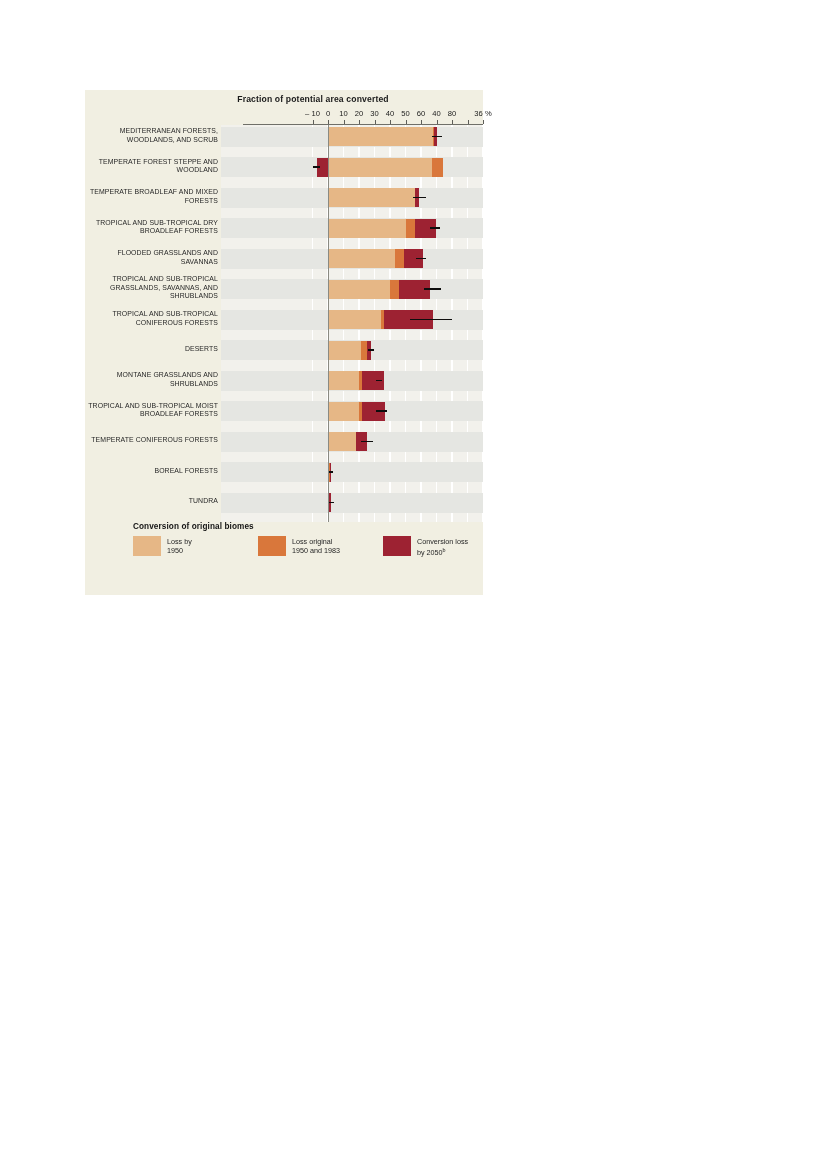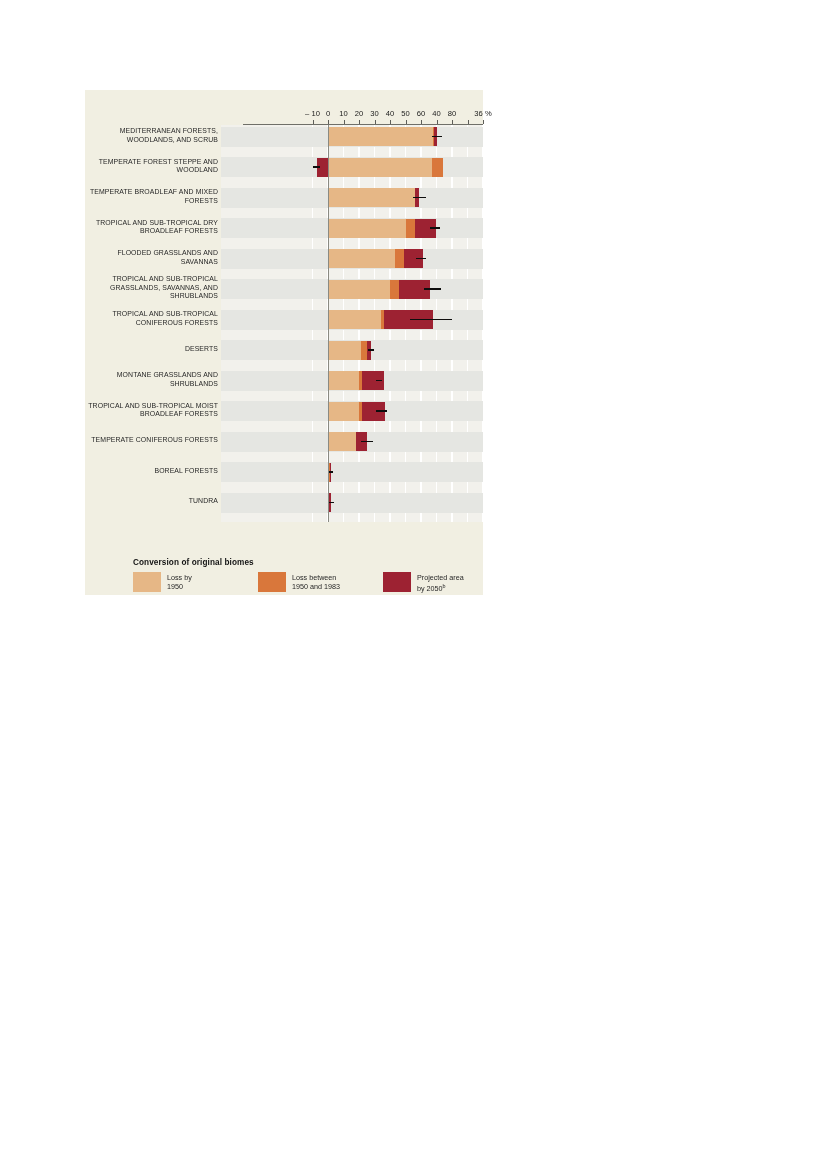--- a/index.html
+++ b/index.html
@@ -49,35 +49,36 @@
 
   
   #cats{position:absolute;left:0px;top:34.5px;width:133px;height:397px;}
   .cat{
     position:absolute;right:0;width:133px;text-align:right;
     font-size:6.9px;line-height:8.4px;color:#262626;
     letter-spacing:.1px;
   }
 
   
-  #legend{position:absolute;left:48px;top:468px;width:340px;}
+  #legend{position:absolute;left:48px;top:432px;width:340px;}
   .legend-title{font-size:8.2px;font-weight:bold;color:#141414;margin-bottom:5px;letter-spacing:.1px;}
   .legend-items{display:flex;}
   .legend-item{display:flex;align-items:flex-start;}
   .legend-item:nth-child(1){width:125px;}
   .legend-item:nth-child(2){width:125px;}
   .swatch{width:28px;height:20px;flex:none;}
   .legend-text{font-size:7.2px;line-height:9.2px;color:#262626;margin-left:6px;padding-top:.5px;}
   .legend-text sup{font-size:5.4px;}
 </style>
 </head>
 <body>
 
 <div id="figure">
 
+  <div class="chart-title">Fraction of potential area converted</div>
 
   <div id="axis">
       <div class="tl" style="left: 69.5px;">– 10</div>
       <div class="tick" style="left: 69.5px;"></div>
       <div class="tl" style="left: 85px;">0</div>
       <div class="tick" style="left: 85px;"></div>
       <div class="tl" style="left: 100.5px; text-align: center;">10</div>
       <div class="tick" style="left: 100.5px;"></div>
       <div class="tl" style="left: 116px;">20</div>
       <div class="tick" style="left: 116px;"></div>
@@ -200,27 +201,27 @@
         <div class="legend-item">
           <div class="swatch" style="background: rgb(230, 183, 134);"></div>
           <div class="legend-text">
             <div>Loss by</div>
             <div>1950</div>
           </div>
         </div>
         <div class="legend-item">
           <div class="swatch" style="background: rgb(217, 119, 59);"></div>
           <div class="legend-text">
-            <div>Loss between</div>
+            <div>Loss original</div>
             <div>1950 and 1983</div>
           </div>
         </div>
         <div class="legend-item">
           <div class="swatch" style="background: rgb(157, 34, 50);"></div>
           <div class="legend-text">
-            <div>Projected area</div>
+            <div>Conversion loss</div>
             <div>by 2050<sup>b</sup></div>
           </div>
         </div>
       </div>
   </div>
 
 </div>
 
 </body></html>

